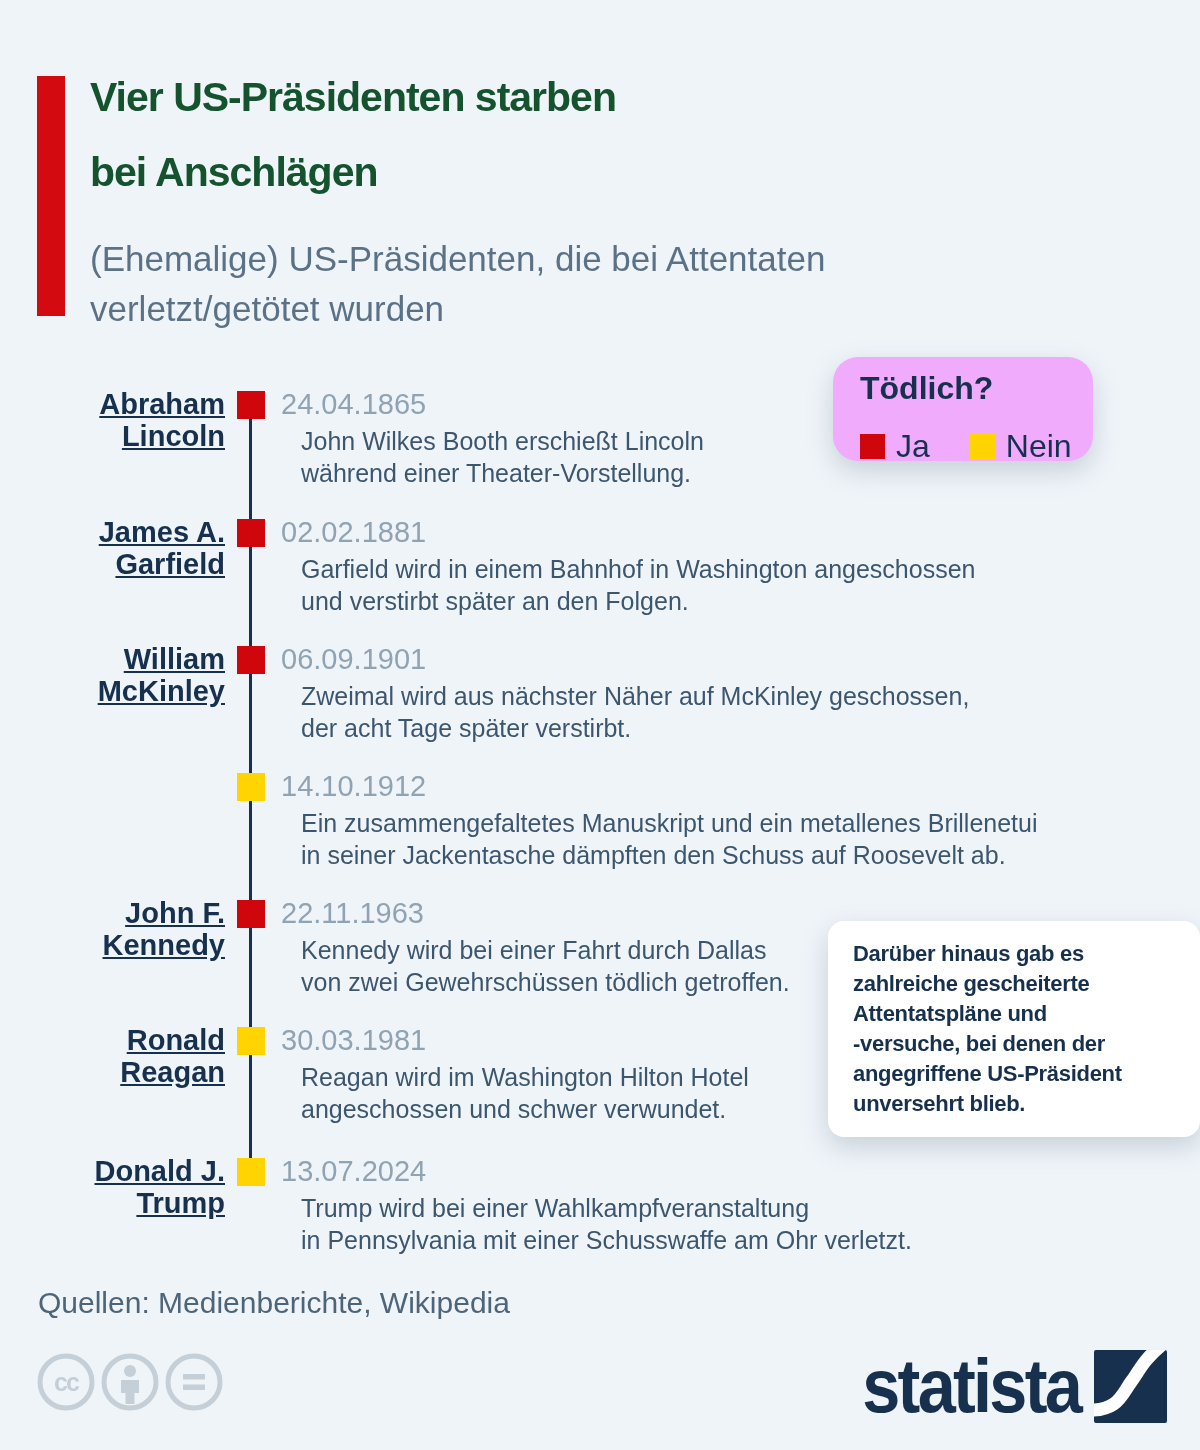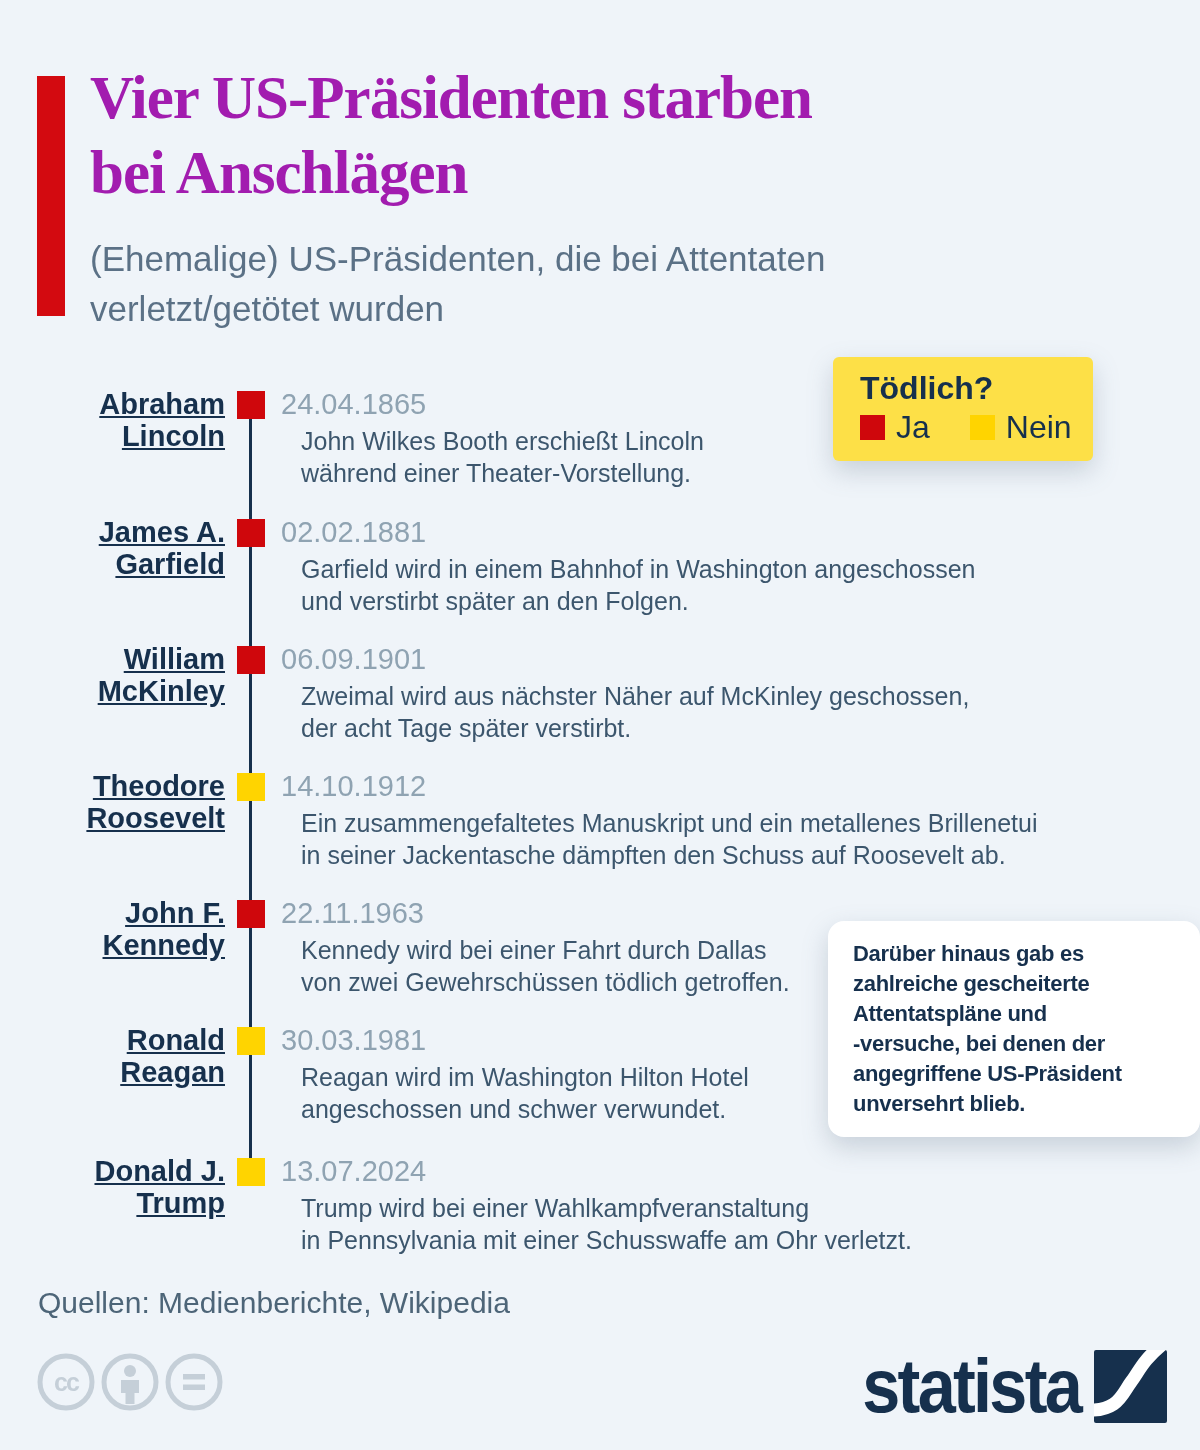--- a/index.html
+++ b/index.html
@@ -13,37 +13,37 @@
   }
   .pre { white-space:pre-line; }
 
   
   .accent-bar {
     position:absolute; left:37px; top:76px;
     width:28px; height:240px; background:#d30a10;
   }
   .title {
     position:absolute; left:90px; top:60px; width:1060px;
-    font-size:61px; font-weight:bold; line-height:75px;
-    letter-spacing:-1px; color:#a21caf;font-family:Liberation Serif, serif;
+    font-size:41px; font-weight:bold; line-height:75px;
+    letter-spacing:-1px; color:#14532d;
   }
   .subtitle {
     position:absolute; left:90px; top:234px; width:980px;
     font-size:35px; line-height:50px; color:#5b7186;
   }
 
   
   .legend-card {
     position:absolute; left:833px; top:357px; width:260px; height:104px;
-    background:#fde047; border-radius:6px;
+    background:#f0abfc; border-radius:25px;
     box-shadow:0 10px 26px rgba(96,116,136,.28);
     padding:13px 9px 0 27px;
   }
   .legend-title { font-size:32px; font-weight:bold; color:#16304d; }
-  .legend-row { display:flex; align-items:center; margin-top:2px; }
+  .legend-row { display:flex; align-items:center; margin-top:21px; }
   .swatch { width:25px; height:25px; flex:0 0 25px; }
   .legend-label { font-size:32px; color:#16304d; margin-left:11px; }
   .legend-gap { width:40px; }
 
   
   .timeline-line {
     position:absolute; left:249px; top:398px; width:3px; height:772px;
     background:#16304d; z-index:1;
   }
   .entry { position:absolute; left:0; width:1200px; height:128px; }
@@ -139,22 +139,20 @@
 <div class="entry" style="top:643px">
   <div class="tl-name pre">William
 McKinley</div>
   <div class="tl-marker" style="background: rgb(207, 7, 12);"></div>
   <div class="tl-date">06.09.1901</div>
   <div class="tl-desc pre">Zweimal wird aus nächster Näher auf McKinley geschossen,
 der acht Tage später verstirbt.</div>
 </div>
 
 <div class="entry" style="top:770px">
-  <div class="tl-name pre">Theodore
-Roosevelt</div>
   <div class="tl-marker" style="background: rgb(255, 212, 0);"></div>
   <div class="tl-date">14.10.1912</div>
   <div class="tl-desc pre">Ein zusammengefaltetes Manuskript und ein metallenes Brillenetui
 in seiner Jackentasche dämpften den Schuss auf Roosevelt ab.</div>
 </div>
 
 <div class="entry" style="top:897px">
   <div class="tl-name pre">John F.
 Kennedy</div>
   <div class="tl-marker" style="background: rgb(207, 7, 12);"></div>

